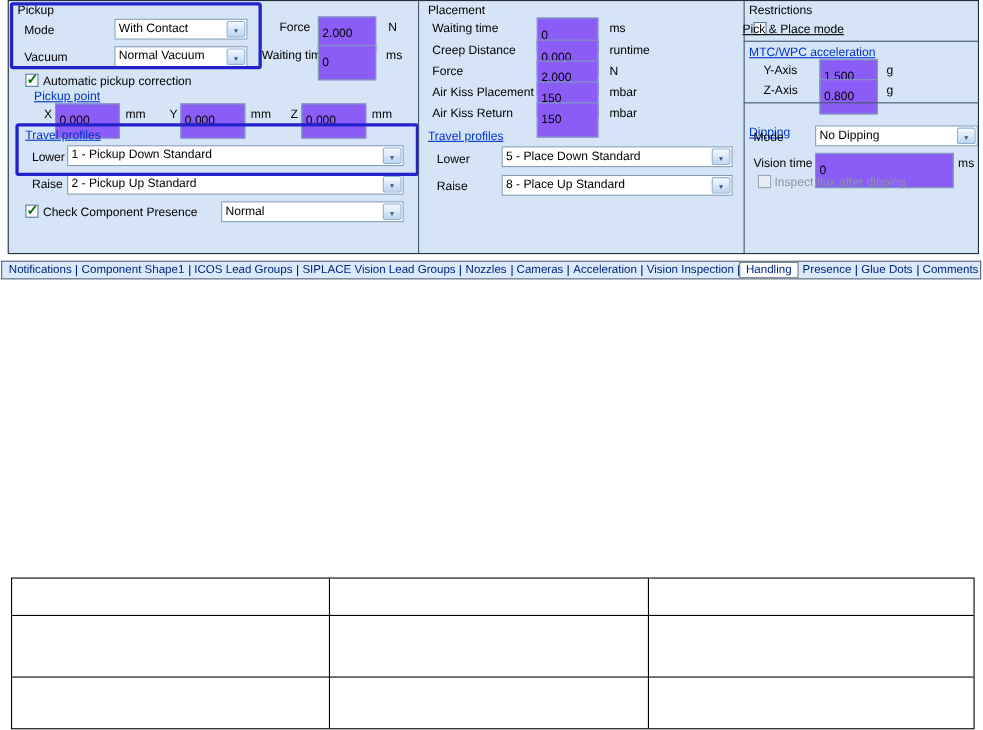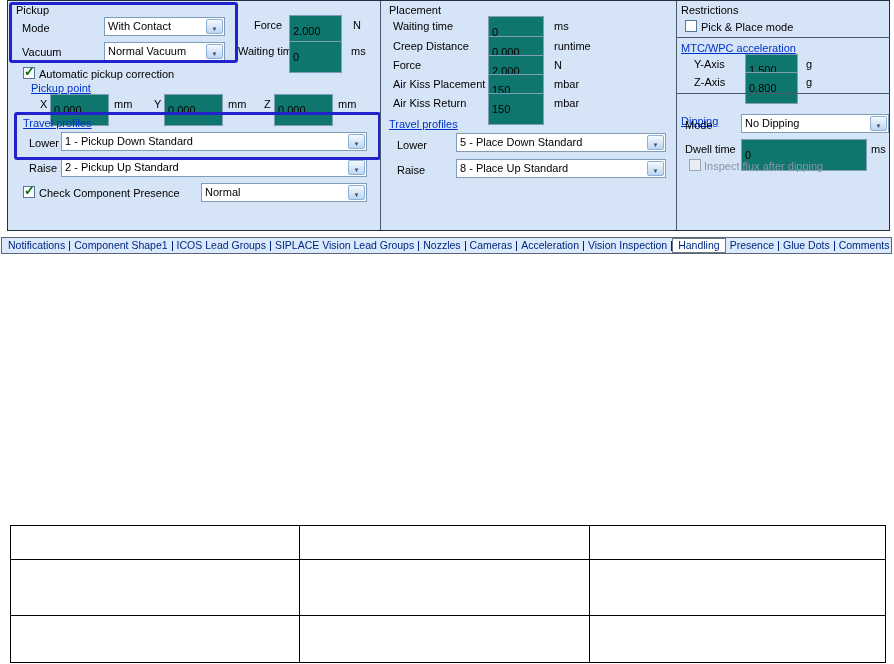--- a/index.html
+++ b/index.html
@@ -6,21 +6,21 @@
   body{font-family:"Liberation Sans",sans-serif;background:#fff;}
   #screen{position:relative;width:894px;height:664px;background:#fff;overflow:hidden;font-size:11px;color:#000;}
 
   .panel{position:absolute;left:7px;top:0;width:883px;height:231px;background:#d5e4f6;border:1px solid #22303f;box-sizing:border-box;}
   .sec-title{position:absolute;white-space:nowrap;color:#000;}
   .grp-title{position:absolute;white-space:nowrap;color:#0033cc;text-decoration:underline;}
   .lbl{position:absolute;white-space:nowrap;line-height:12px;}
   .unit{position:absolute;white-space:nowrap;line-height:12px;}
   .dim{color:#8a95a5;}
 
-  .inp{position:absolute;background:#0f766e;border:1px solid #7f9db9;height:32px;box-sizing:border-box;font-family:"Liberation Sans",sans-serif;font-size:11px;padding:1px 3px;color:#000;}
+  .inp{position:absolute;background:#8b5cf6;border:1px solid #7f9db9;height:32px;box-sizing:border-box;font-family:"Liberation Sans",sans-serif;font-size:11px;padding:1px 3px;color:#000;}
   .dd{position:absolute;background:#fff;border:1px solid #7f9db9;height:19px;box-sizing:border-box;}
   .dd-text{position:absolute;left:3px;top:2px;right:18px;white-space:nowrap;overflow:hidden;font-size:11px;line-height:13px;}
   .dd-btn{position:absolute;top:1px;right:1px;bottom:1px;width:15px;background:linear-gradient(180deg,#f4f9ff,#bed5f0);border:1px solid #8cb0d8;border-radius:2px;display:flex;align-items:center;justify-content:center;}
   .chev::before{content:"▼";font-size:6px;color:#35517c;}
 
   .cb{position:absolute;width:12px;height:12px;background:#fff;border:1px solid #55779f;box-sizing:border-box;}
   .cb .check-icon{display:none;}
   .cb.checked .check-icon{display:block;position:absolute;left:0;top:-4px;}
   .check-icon::before{content:"✓";font-size:13px;font-weight:bold;color:#0c6d0c;}
   .cb.disabled{background:#e8edf4;border-color:#9aa7b8;}
@@ -162,21 +162,21 @@
     <div class="dd" style="left:448px;top:158px;width:210px;">
       <span class="dd-text">8 - Place Up Standard</span>
       <span class="dd-btn">
           <span class="chev"></span>
         </span>
     </div>
 
     <div class="sec-title" style="left:673px;top:3px;">Restrictions</div>
 
     <span class="cb" style="left:677px;top:19px;"></span>
-    <div class="lbl" style="left:693px;top:20px;">Pick &amp; Place mode</div>
+    <div class="lbl" style="left:667px;top:20px;text-decoration:underline;">Pick &amp; Place mode</div>
 
     <div class="hline" style="left:668px;top:36px;width:214px;"></div>
 
     <div class="grp-title" style="left:673px;top:41px;text-align:right;">MTC/WPC acceleration</div>
 
     <div class="lbl" style="left:686px;top:57px;">Y-Axis</div>
     <input class="inp" style="left: 737px; top: 53px; width: 53px;" value="1.500">
     <div class="unit" style="left:798px;top:57px;">g</div>
 
     <div class="lbl" style="left:686px;top:75px;">Z-Axis</div>
@@ -188,21 +188,21 @@
     <div class="grp-title" style="left:673px;top:98px;margin-top:16px;">Dipping</div>
 
     <div class="lbl" style="left:677px;top:118px;">Mode</div>
     <div class="dd" style="left:733px;top:113px;width:148px;">
       <span class="dd-text">No Dipping</span>
       <span class="dd-btn">
           <span class="chev"></span>
         </span>
     </div>
 
-    <div class="lbl" style="left:677px;top:142px;">Dwell time</div>
+    <div class="lbl" style="left:677px;top:142px;">Vision time</div>
     <input class="inp" style="left: 733px; top: 138px; width: 126px;" value="0">
     <div class="unit" style="left:863px;top:142px;">ms</div>
 
     <span class="cb disabled" style="left:681px;top:158px;"></span>
     <div class="lbl dim" style="left:696px;top:159px;">Inspect flux after dipping</div>
   </div>
 
   <div class="tabstrip">
     <span class="tab">Notifications</span>
       <span class="tab-sep"></span>

